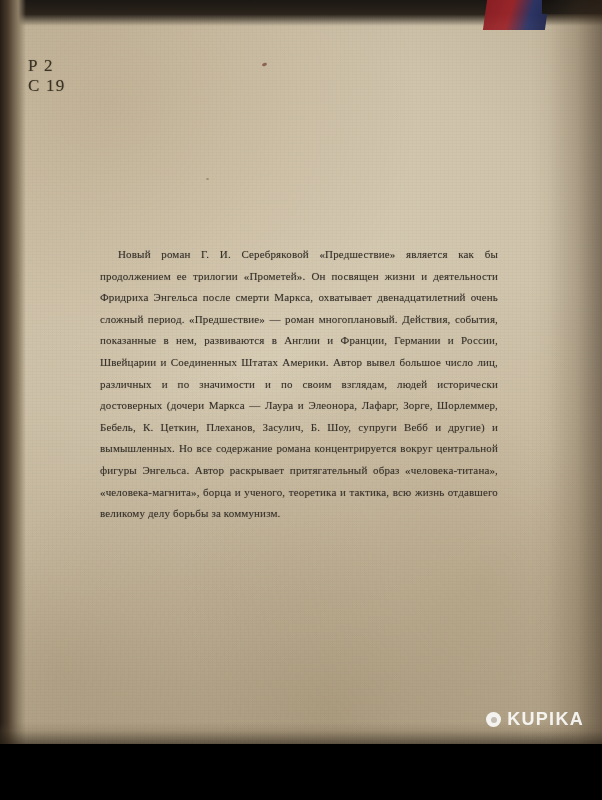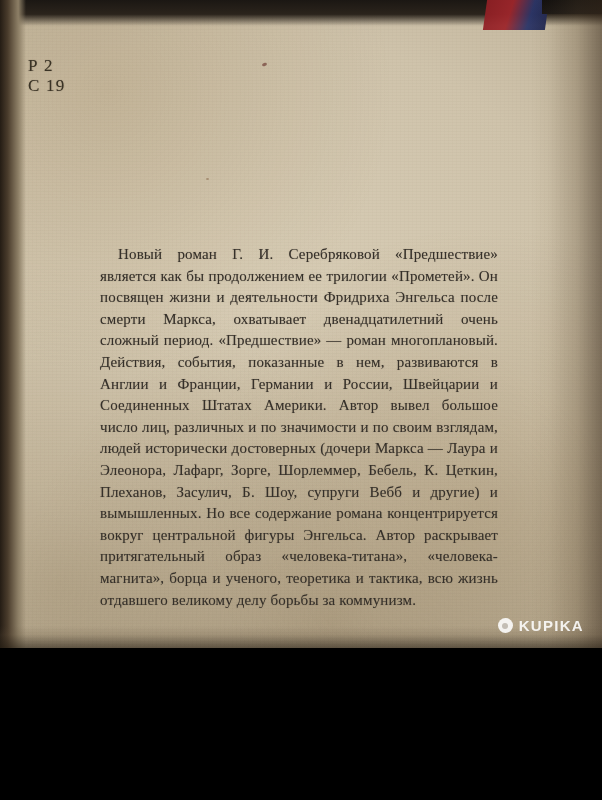--- a/index.html
+++ b/index.html
@@ -3,21 +3,21 @@
 <meta charset="utf-8">
 <style>
   html, body {
     margin: 0;
     padding: 0;
     background: #000;
   }
   .page {
     position: relative;
     width: 602px;
-    height: 648px;
+    height: 744px;
     overflow: hidden;
     background: #d946ef;
     font-family: "Liberation Serif", serif;
   }
 
   
   .paper {
     position: absolute;
     inset: 0;
     background:
@@ -129,21 +129,21 @@
   }
 
   
   .annotation {
     position: absolute;
     left: 100px;
     top: 244px;
     width: 398px;
     color: #35302a;
     font-family: "Liberation Serif", serif;
-    font-size: 15px;
+    font-size: 11px;
     line-height: 21.6px;
     text-align: justify;
     text-indent: 0;
     letter-spacing: 0.15px;
     text-shadow: 0 0 1px rgba(60,50,35,0.35);
   }
   .annotation p {
     margin: 0;
     text-indent: 18px;
   }
@@ -172,21 +172,21 @@
     left: 4.5px;
     top: 4.5px;
     width: 6px;
     height: 6px;
     border-radius: 50%;
     background: #c7c2bb;
   }
   .watermark .wm-text {
     color: #ffffff;
     font-family: "Liberation Sans", sans-serif;
-    font-size: 15px;
+    font-size: 18px;
     letter-spacing: 1.3px;
     font-weight: bold;
   }
 </style>
 </head>
 <body>
 
 <div class="page">
   <div class="paper"></div>
   <div class="grain"></div>

